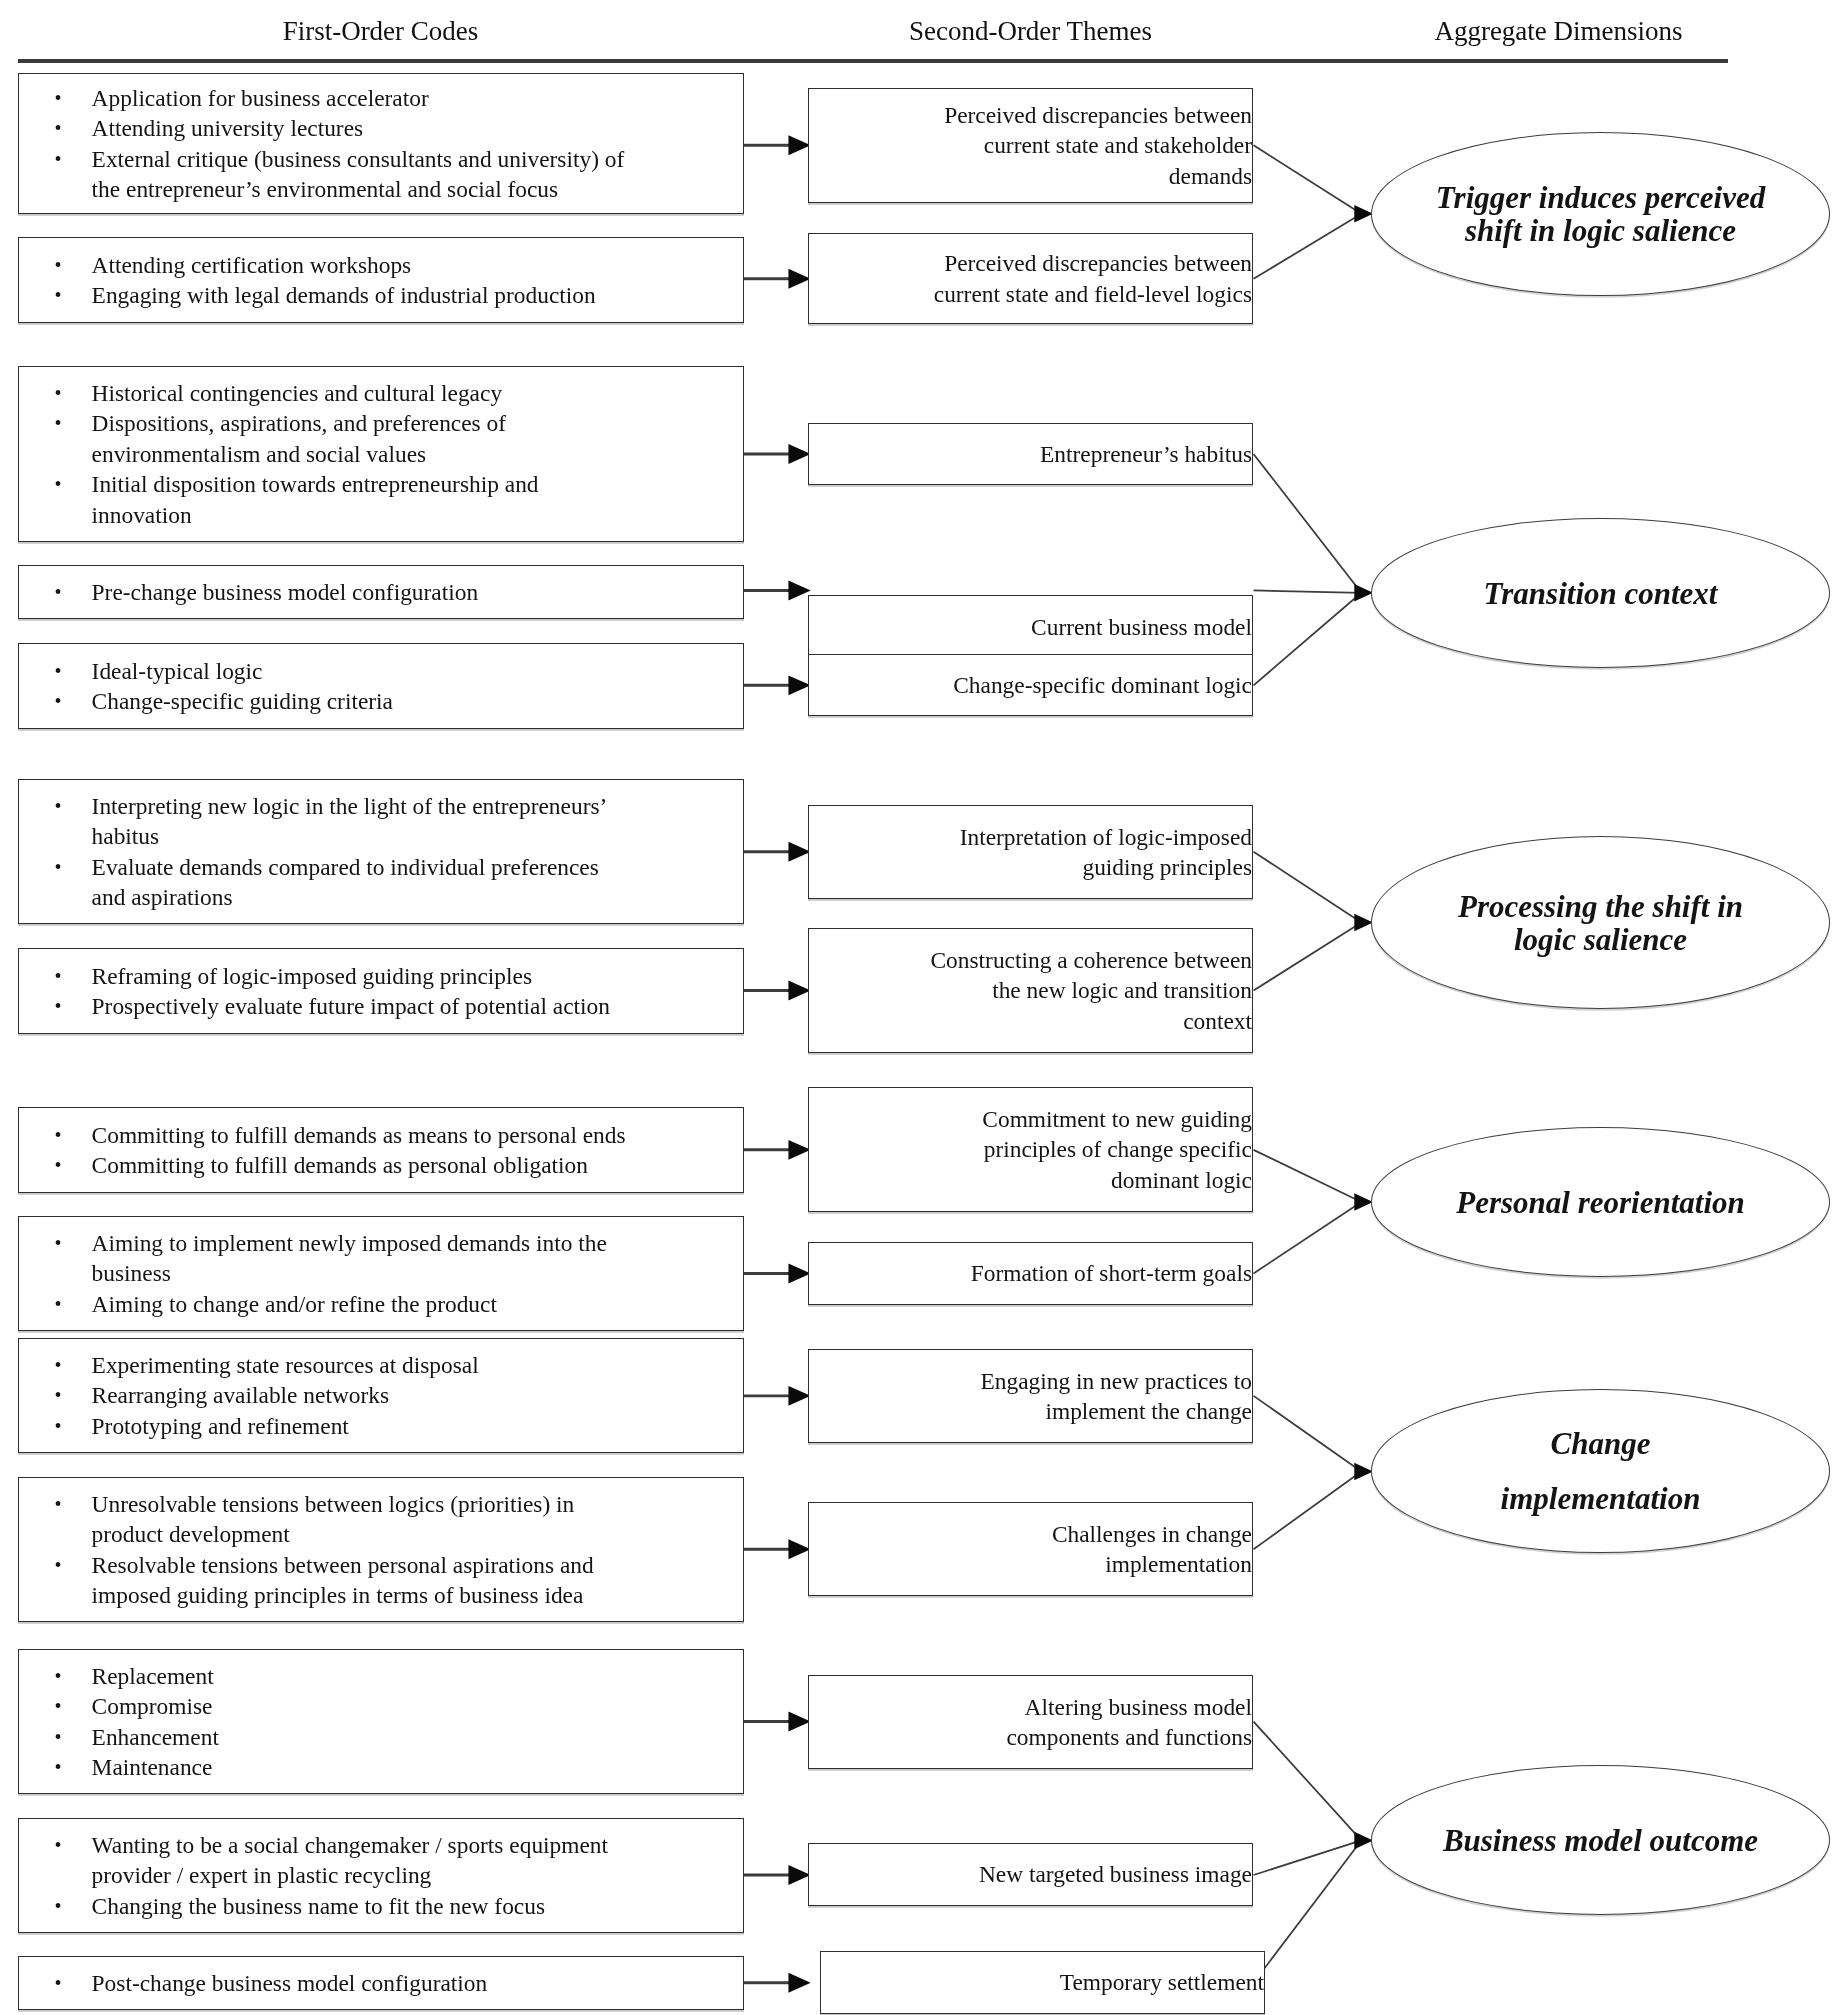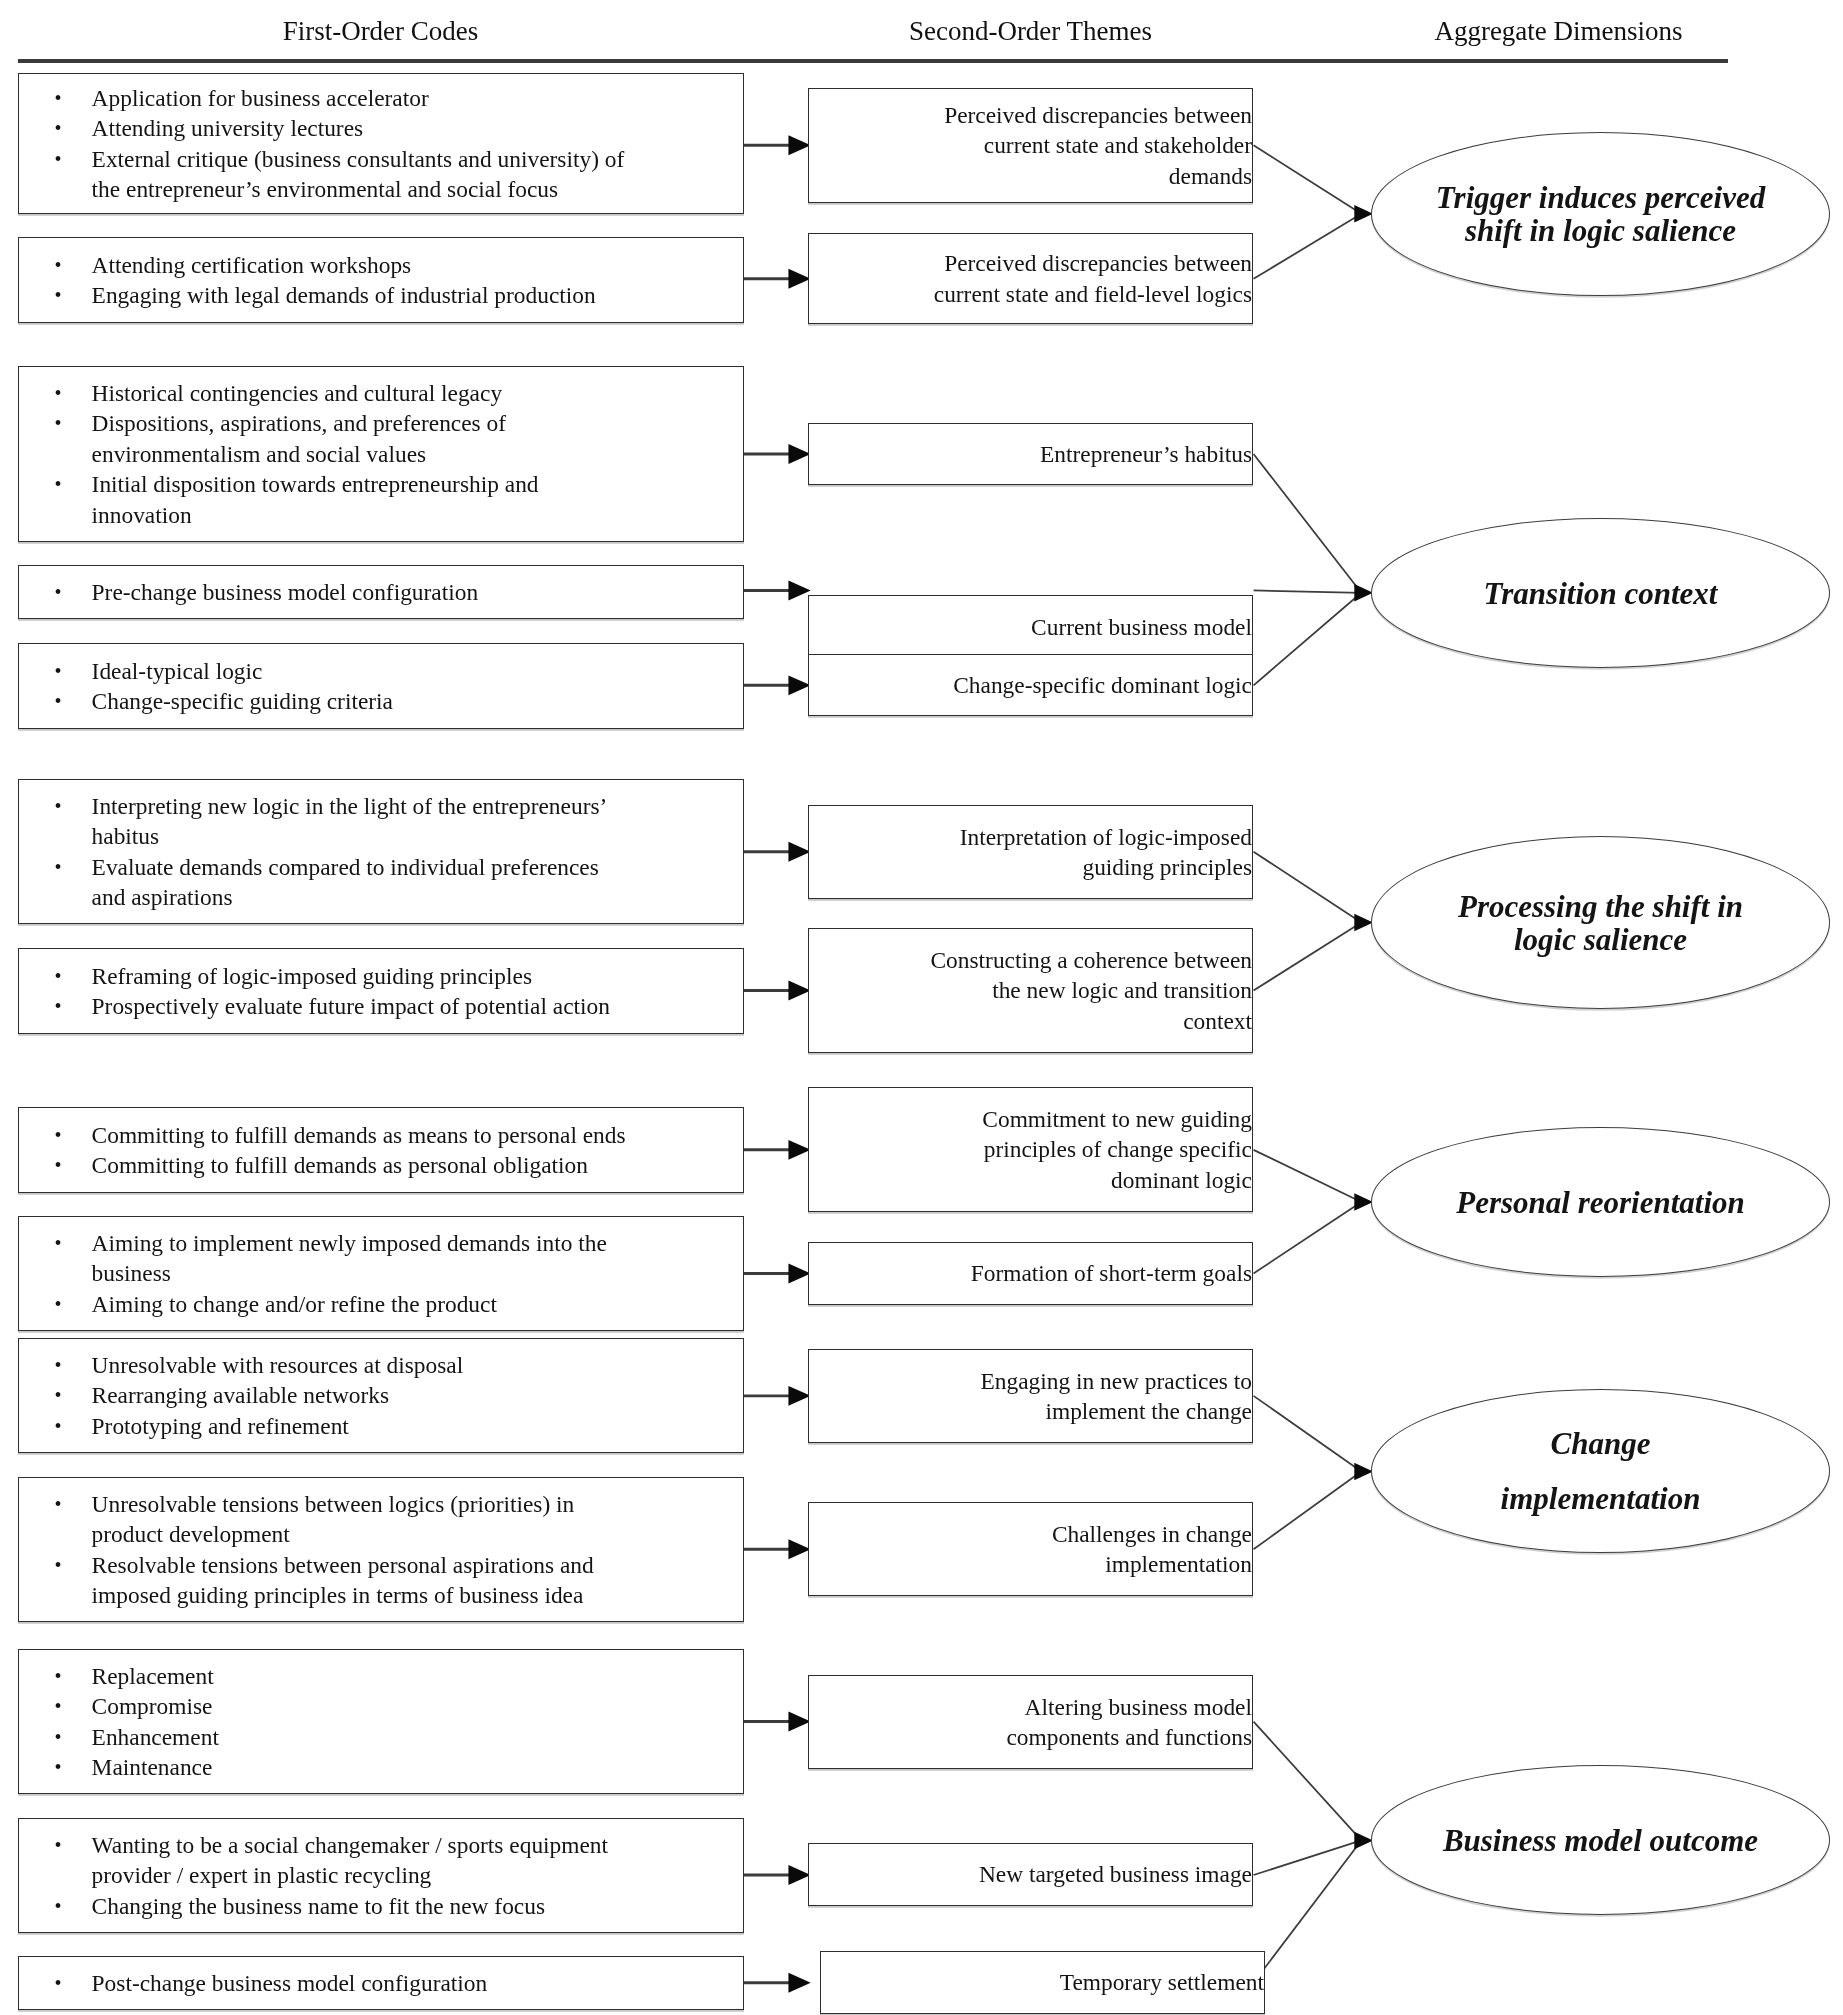--- a/index.html
+++ b/index.html
@@ -179,21 +179,21 @@
         <div class="code-line"><span>business</span></div>
         <div class="code-line"><div class="bullet-dot">•</div><span>Aiming to change and/or refine the product</span></div>
       </div>
       <div class="box theme-box" style="top: 1242px; height: 63px;">
         <div class="theme-line">Formation of short-term goals</div>
       </div>
       <div class="ellipse" style="left: 1371px; top: 1127px; width: 459px; height: 150px;">
         <div class="dim-line">Personal reorientation</div>
       </div>
       <div class="box code-box" style="top: 1338px; height: 115px;">
-        <div class="code-line"><div class="bullet-dot">•</div><span>Unresolvable with resources at disposal</span></div>
+        <div class="code-line"><div class="bullet-dot">•</div><span>Experimenting state resources at disposal</span></div>
         <div class="code-line"><div class="bullet-dot">•</div><span>Rearranging available networks</span></div>
         <div class="code-line"><div class="bullet-dot">•</div><span>Prototyping and refinement</span></div>
       </div>
       <div class="box theme-box" style="top: 1349px; height: 94px;">
         <div class="theme-line">Engaging in new practices to</div>
         <div class="theme-line">implement the change</div>
       </div>
       <div class="box code-box" style="top: 1477px; height: 145px;">
         <div class="code-line"><div class="bullet-dot">•</div><span>Unresolvable tensions between logics (priorities) in</span></div>
         <div class="code-line"><span>product development</span></div>

